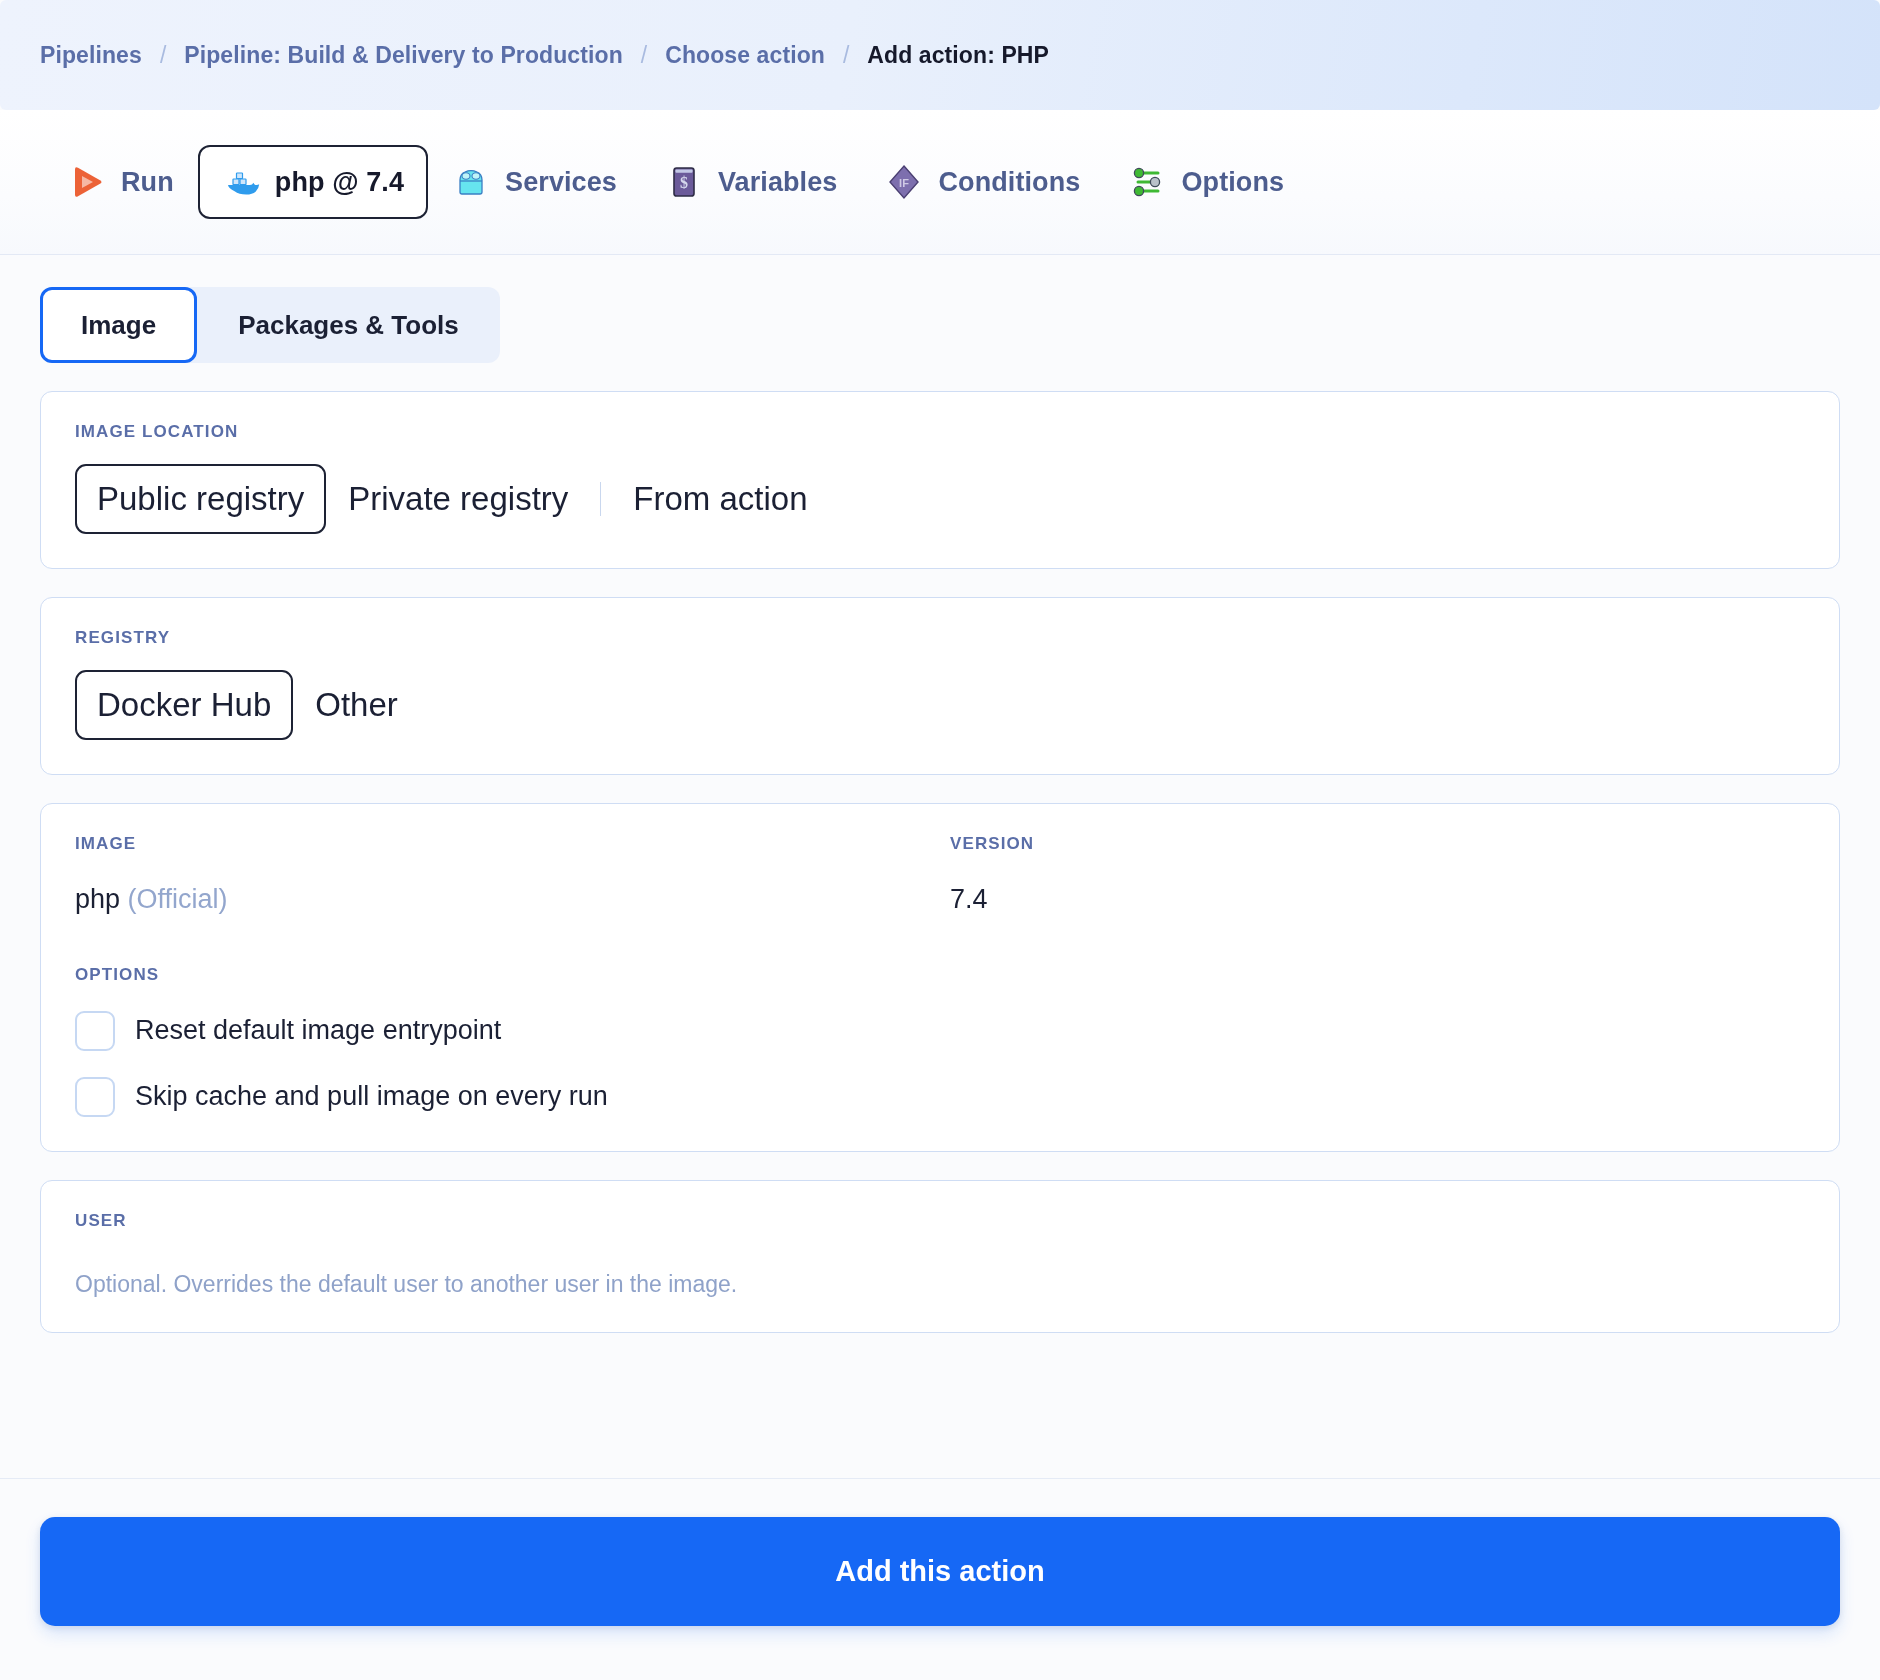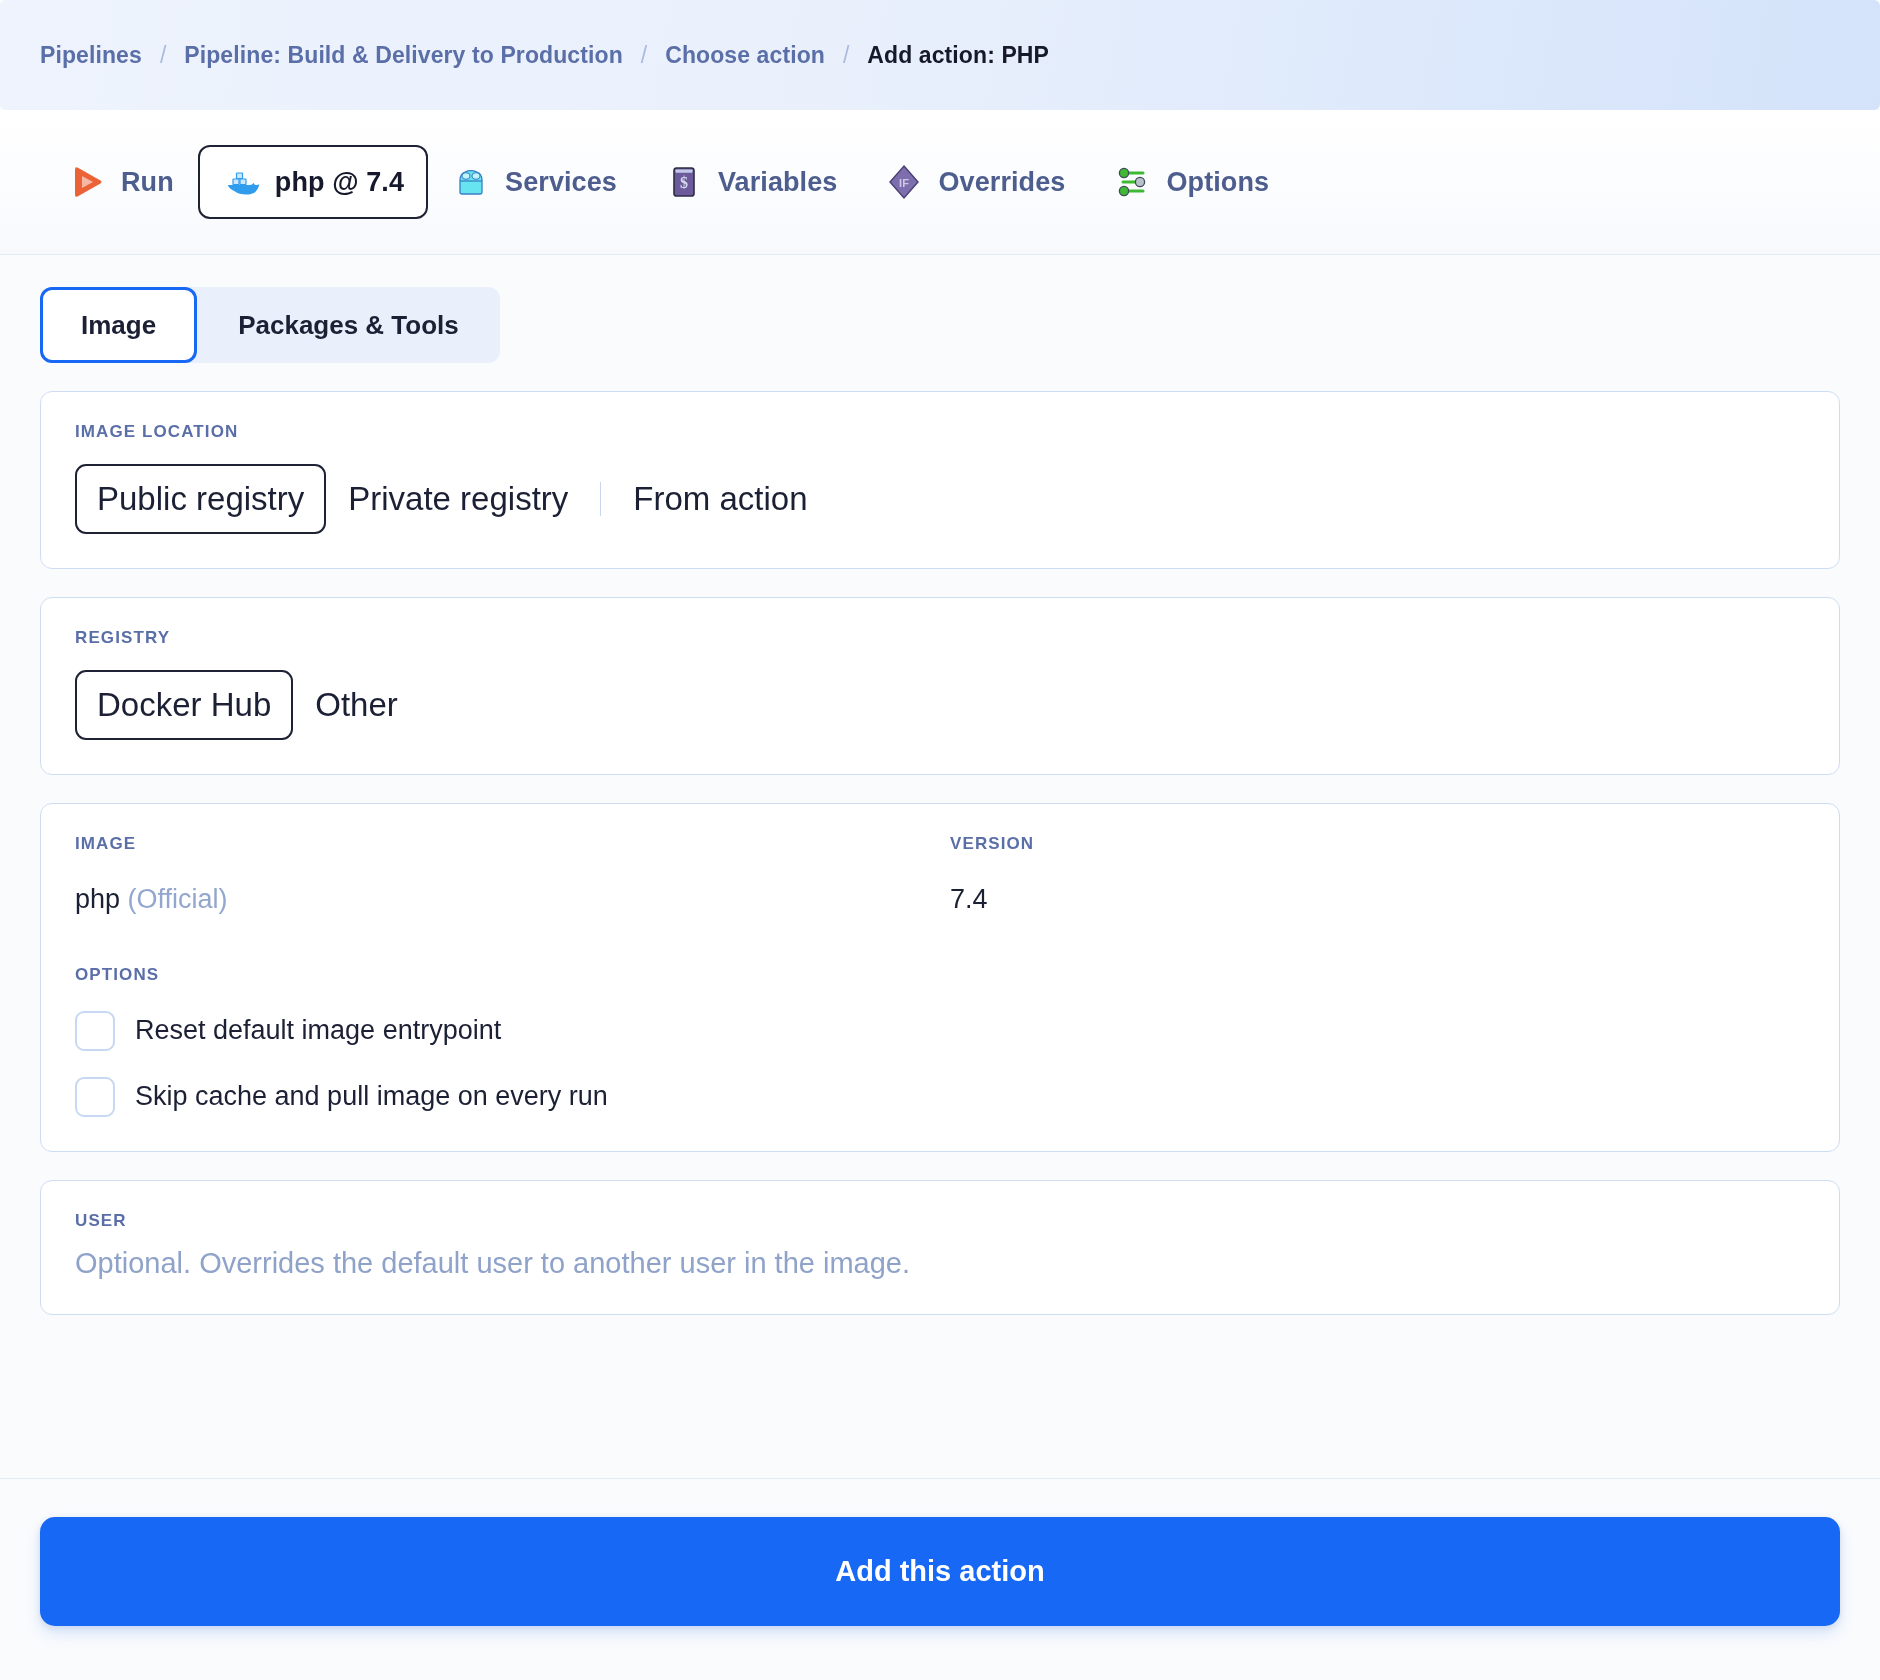--- a/index.html
+++ b/index.html
@@ -189,23 +189,23 @@
     border: 2px solid #c6d8f3;
     border-radius: 9px;
     background: #ffffff;
   }
   .checkrow .check-label {
     font-size: 27px;
     color: #1b2034;
   }
 
   .user-placeholder {
-    font-size: 29px;
+    font-size: 23px;
     color: #8fa2c9;
-    margin-top: 16px;
+    margin-top: 40px;
   }
 
   
   .footer {
     flex: 0 0 auto;
     border-top: 1px solid #e5ebf6;
     background: #fafbfd;
     padding: 38px 40px 54px 40px;
   }
   .primary-button {
@@ -289,21 +289,21 @@
       <span class="tab-label">Variables</span>
     </div>
 
     <div class="tab">
       <span class="icon">
         <svg viewBox="0 0 38 38" width="38" height="38">
           <path d="M19 3 L33 19 L19 35 L5 19 Z" fill="#7d6fae" stroke="#4a3f72" stroke-width="1.4"></path>
           <text x="19" y="24" font-family="'Liberation Sans',sans-serif" font-size="11" font-weight="700" fill="#cfc9e5" text-anchor="middle">IF</text>
         </svg>
       </span>
-      <span class="tab-label">Overrides</span>
+      <span class="tab-label">Conditions</span>
     </div>
 
     <div class="tab">
       <span class="icon">
         <svg viewBox="0 0 38 38" width="38" height="38">
           <g stroke="#3fb934" stroke-width="3" stroke-linecap="round">
             <line x1="12" y1="10" x2="30" y2="10"></line>
             <line x1="10" y1="19" x2="26" y2="19"></line>
             <line x1="12" y1="28" x2="30" y2="28"></line>
           </g>

